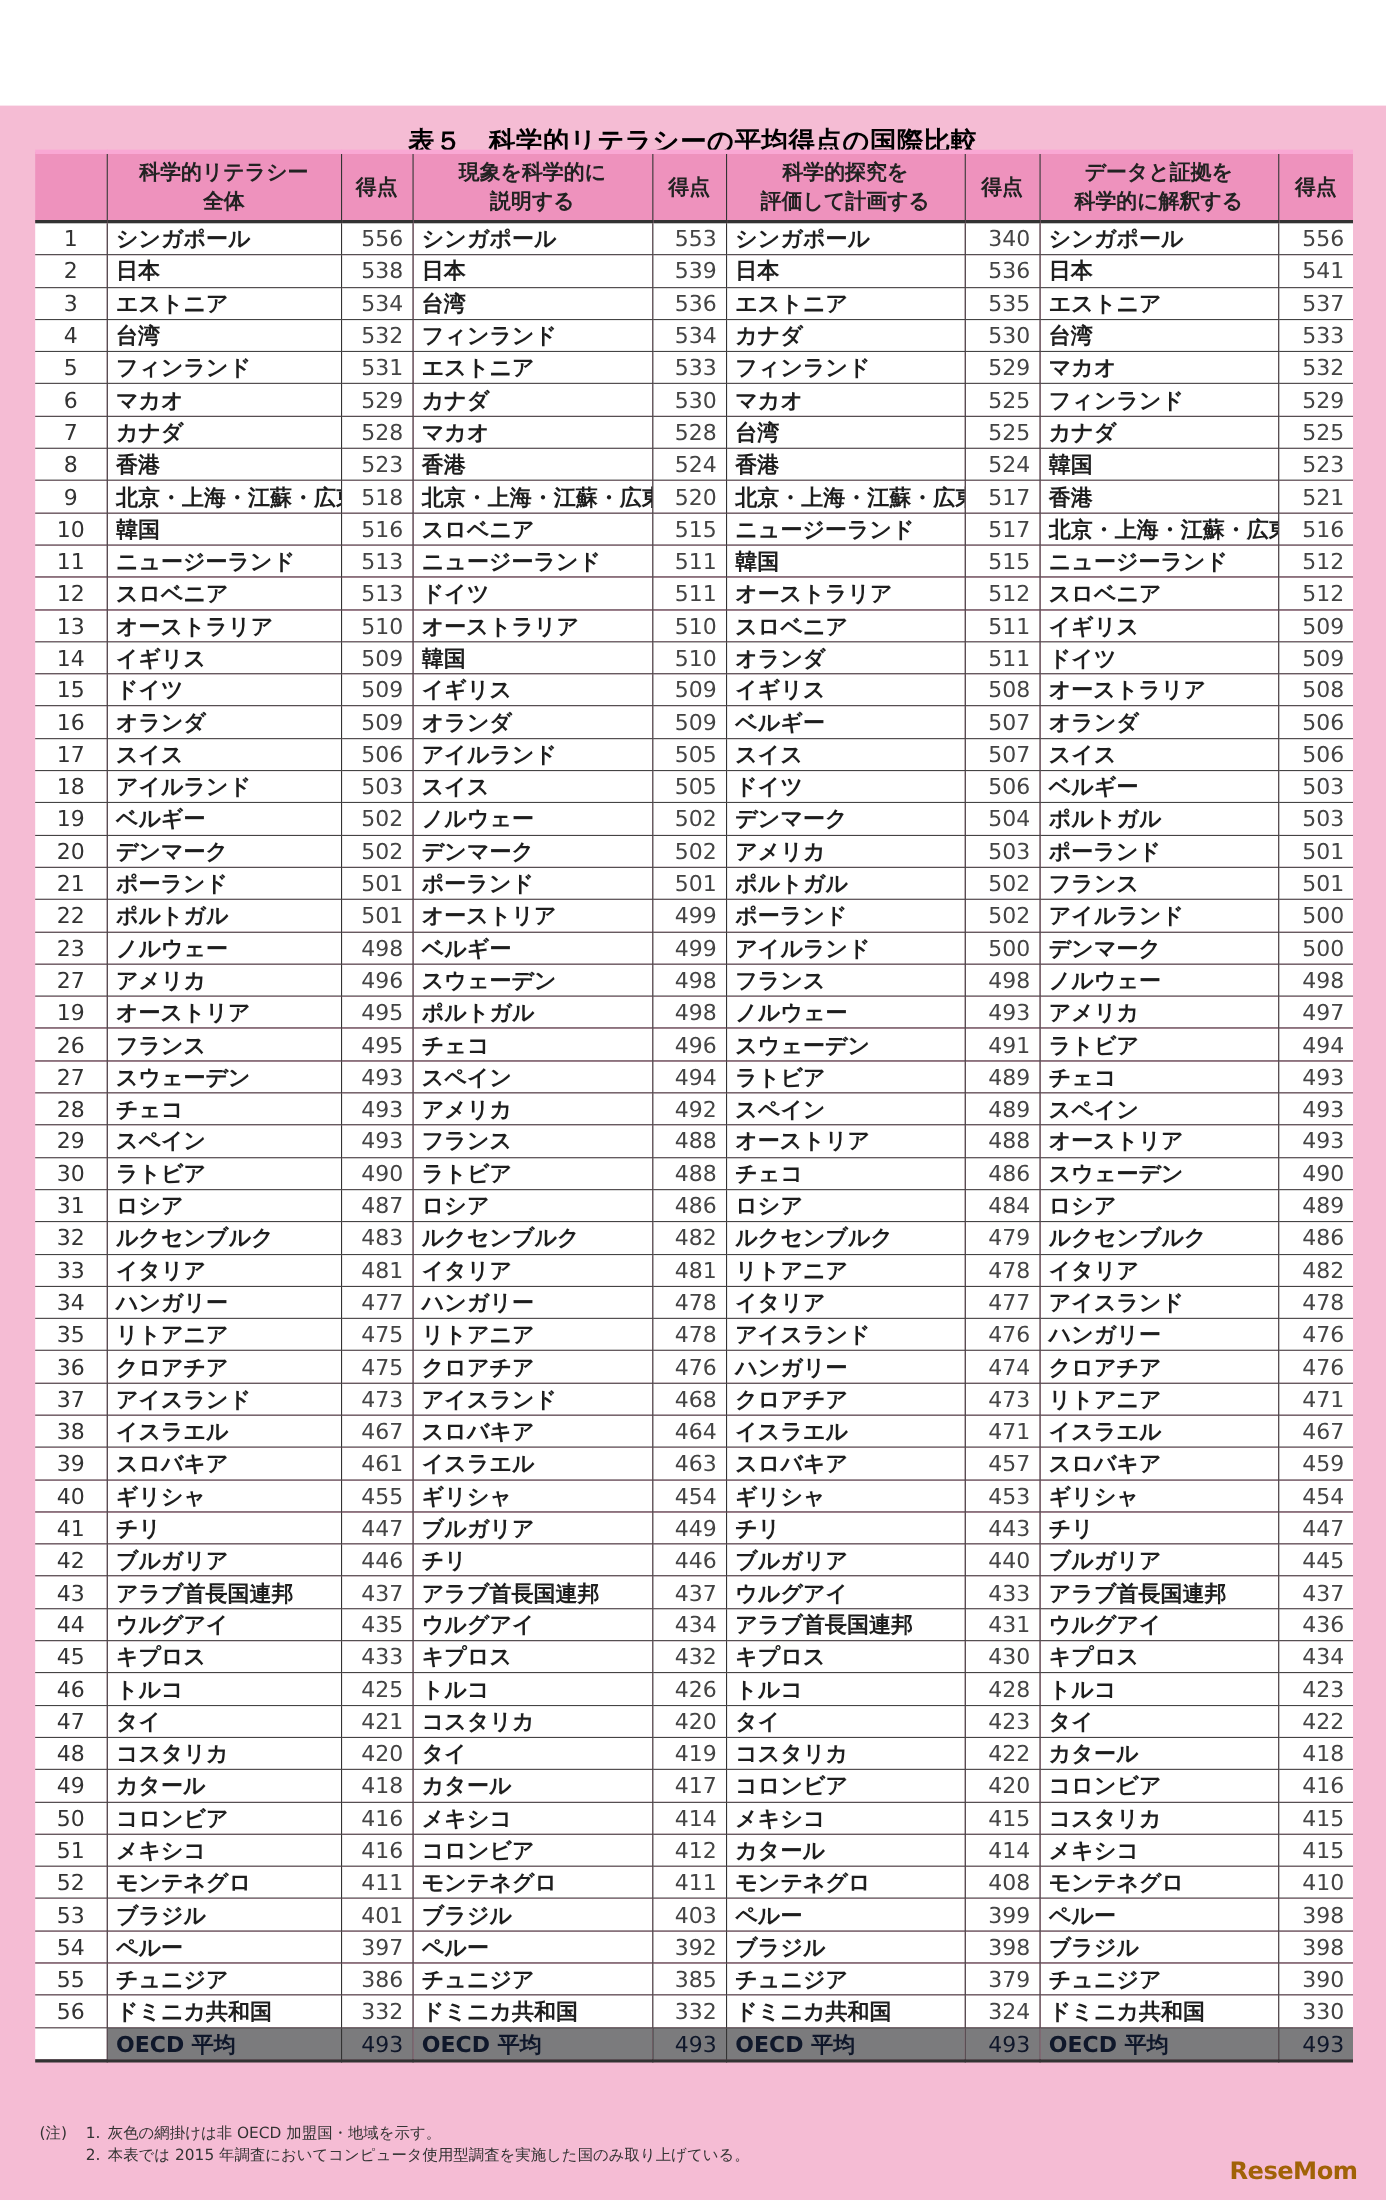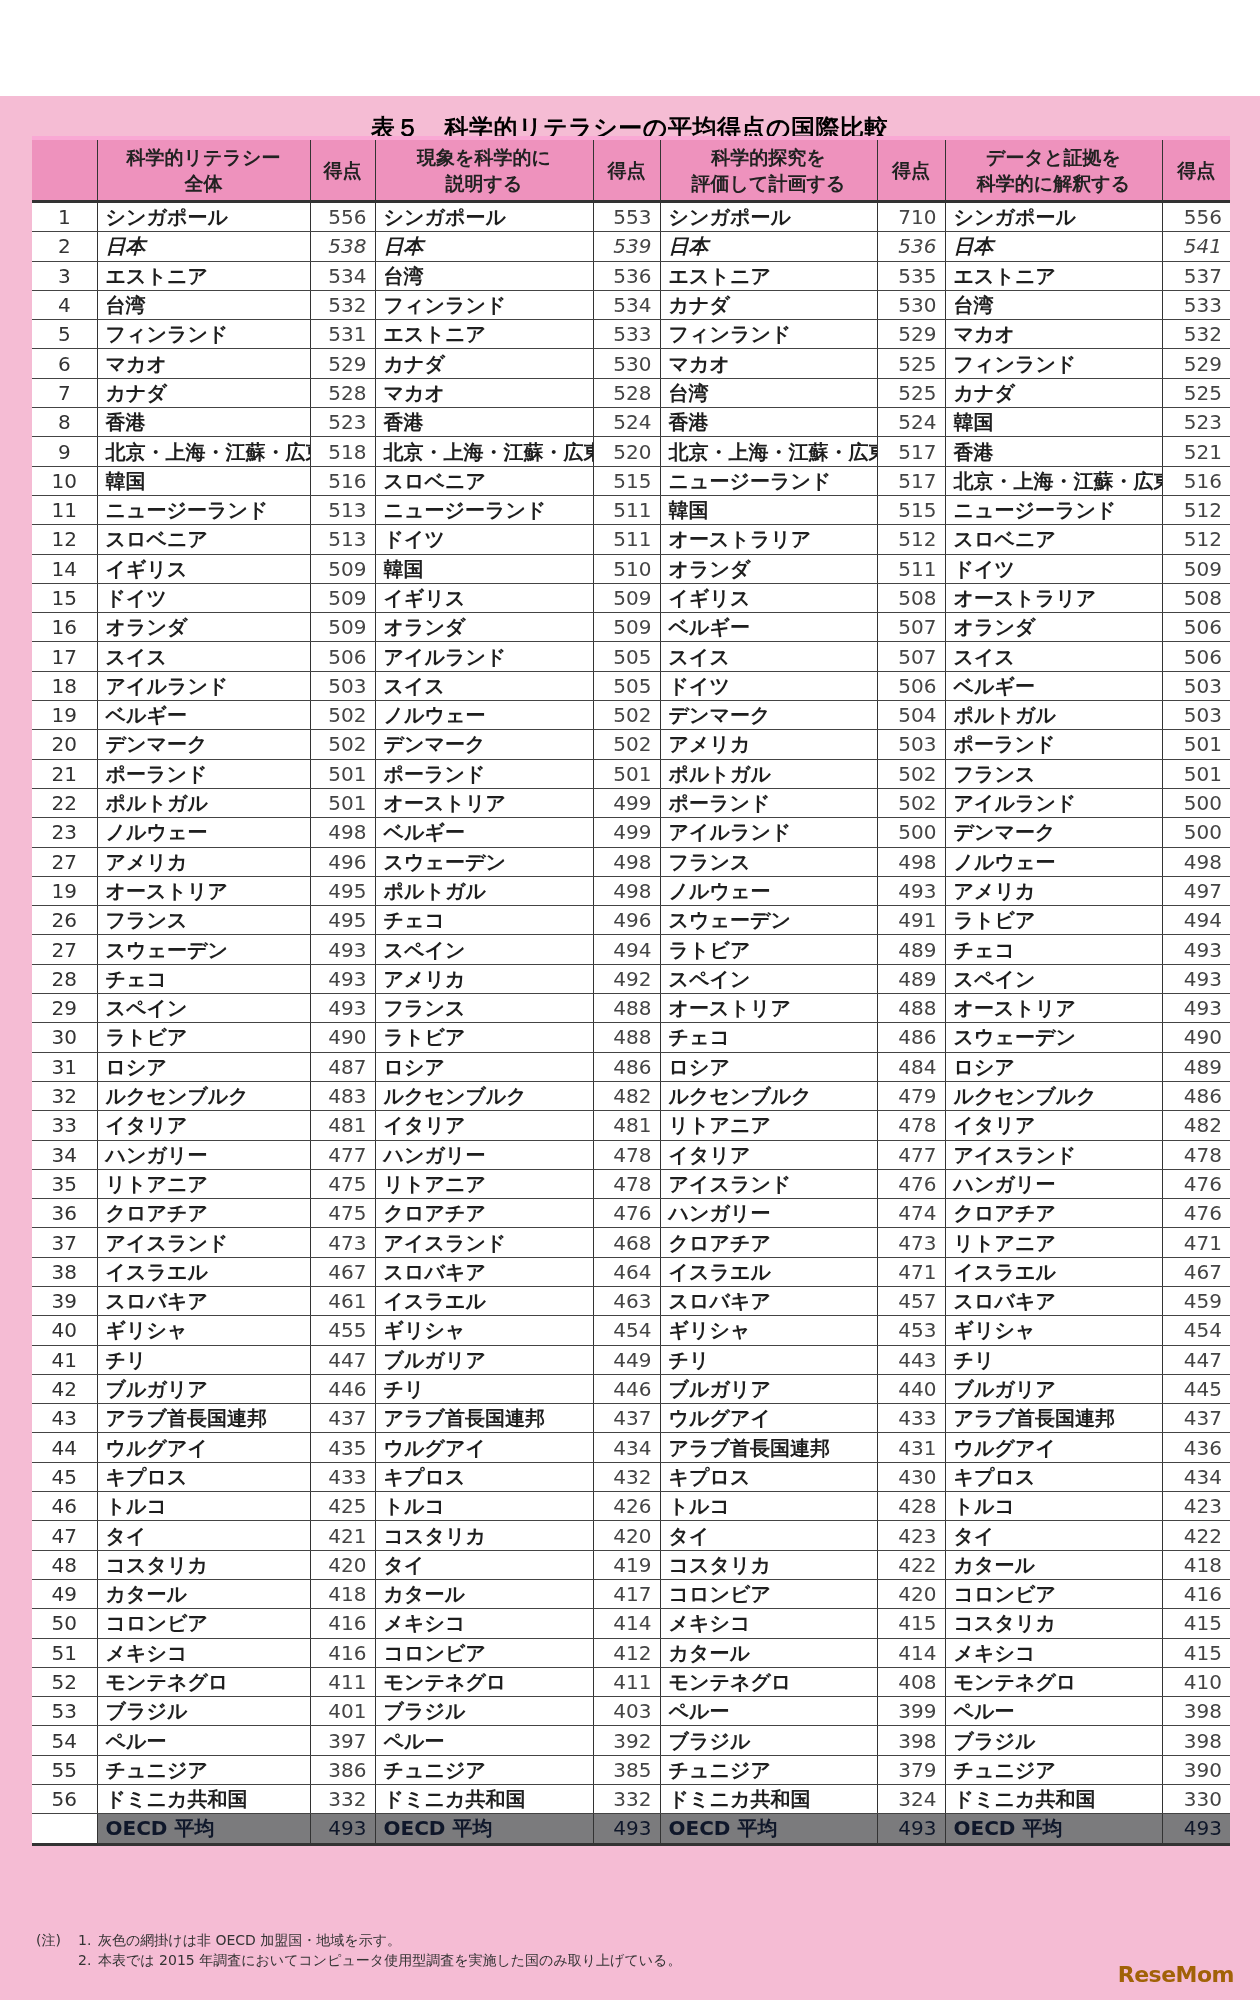--- a/index.html
+++ b/index.html
@@ -41,21 +41,21 @@
   table.data td {
     height: 28.3px; padding: 0 8px; font-size: 20px; line-height: 28px;
     border-bottom: 1px solid #444; border-right: 1.5px solid #333;
     background: #ffffff; white-space: nowrap; overflow: hidden;
   }
   table.data td:last-child { border-right: none; }
   td.rank { text-align: center; color: #333; font-size: 21px; padding: 0; }
   td.name { font-weight: bold; color: #1e1e1e; font-size: 19px; }
   td.score { text-align: right; color: #444; font-size: 22px; }
   td.gray { background: #d4d4d6; }
-  td.pink { background: #f8cfe0; font-style: italic; }
+  td.pink { background: #f8cfe0; }
   tr.oecd td.name, tr.oecd td.score { background: #7b7b7d; color: #0f172a; }
   tr.oecd td.rank { background: #ffffff; }
   .notes {
     position: absolute; left: 36px; top: 1930px; font-size: 14px; color: #333; line-height: 20px;
   }
   .notes .row { display: flex; }
   .notes .prefix { width: 42px; display: inline-block; }
   .notes .num { width: 20px; display: inline-block; }
   .logo {
     position: absolute; right: 26px; top: 1962px; font-size: 22px; font-weight: bold;
@@ -98,21 +98,21 @@
     </tr>
   </thead>
   <tbody id="tbody">
       <tr>
         <td class="rank">1</td>
         <td class="name gray">シンガポール</td>
         <td class="score gray">556</td>
         <td class="name gray">シンガポール</td>
         <td class="score gray">553</td>
         <td class="name gray">シンガポール</td>
-        <td class="score gray">710</td>
+        <td class="score gray">340</td>
         <td class="name gray">シンガポール</td>
         <td class="score gray">556</td>
       </tr>
       <tr>
         <td class="rank">2</td>
         <td class="name pink">日本</td>
         <td class="score pink">538</td>
         <td class="name pink">日本</td>
         <td class="score pink">539</td>
         <td class="name pink">日本</td>
@@ -222,20 +222,31 @@
       <tr>
         <td class="rank">12</td>
         <td class="name">スロベニア</td>
         <td class="score">513</td>
         <td class="name">ドイツ</td>
         <td class="score">511</td>
         <td class="name">オーストラリア</td>
         <td class="score">512</td>
         <td class="name">スロベニア</td>
         <td class="score">512</td>
+      </tr>
+      <tr>
+        <td class="rank">13</td>
+        <td class="name">オーストラリア</td>
+        <td class="score">510</td>
+        <td class="name">オーストラリア</td>
+        <td class="score">510</td>
+        <td class="name">スロベニア</td>
+        <td class="score">511</td>
+        <td class="name">イギリス</td>
+        <td class="score">509</td>
       </tr>
       <tr>
         <td class="rank">14</td>
         <td class="name">イギリス</td>
         <td class="score">509</td>
         <td class="name">韓国</td>
         <td class="score">510</td>
         <td class="name">オランダ</td>
         <td class="score">511</td>
         <td class="name">ドイツ</td>

